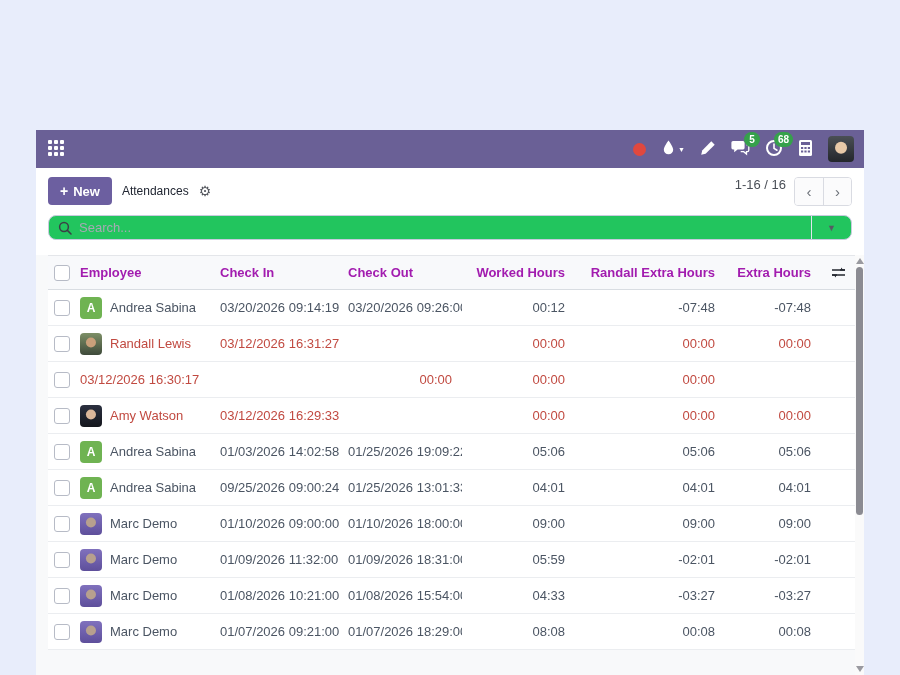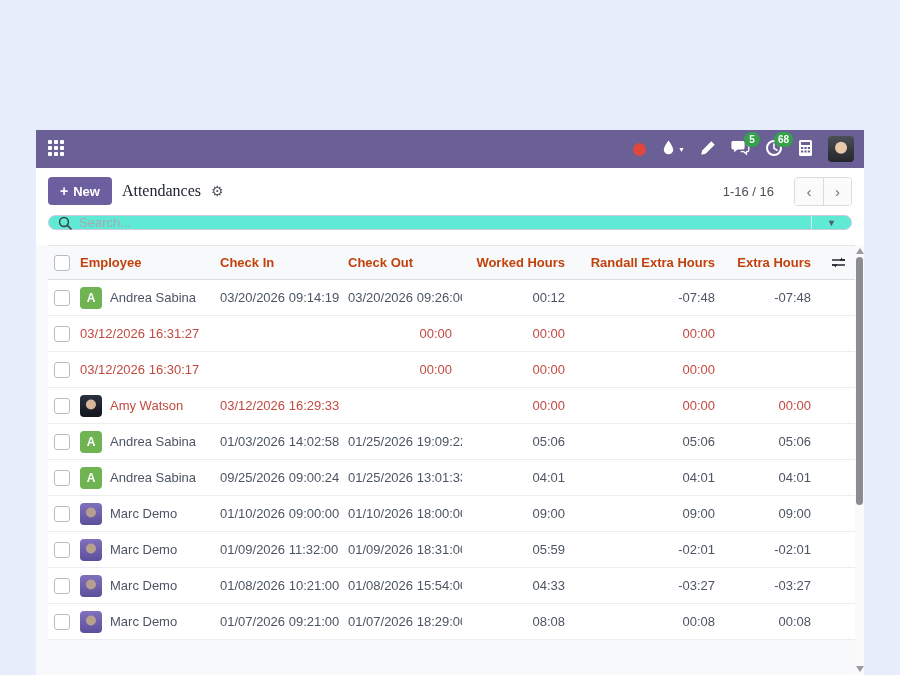--- a/index.html
+++ b/index.html
@@ -27,50 +27,50 @@
   .face { position:absolute; left:50%; top:38%; width:46%; height:46%;
           transform:translate(-50%,-35%); border-radius:50%; }
 
   
   .controlbar { height:46px; display:flex; align-items:center; padding:0 12px; gap:10px;
                 background:#fff; flex:0 0 auto; }
   .btn-new { background:#6c5fa0; color:#fff; border:none; border-radius:4px; height:28px;
              padding:0 12px; font-size:13px; font-weight:bold; display:flex;
              align-items:center; gap:5px; cursor:pointer; }
   .btn-new .plus { font-size:14px; font-weight:bold; line-height:1; }
-  .title { font-size:16px; color:#212632; font-weight:normal;font-family:Liberation Serif, serif; }
+  .title { font-size:12px; color:#212632; font-weight:normal; }
   .gear { color:#55585f; font-size:14px; cursor:pointer; line-height:1; }
-  .pager { margin-left:auto; display:flex; align-items:center; gap:20px; }
+  .pager { margin-left:auto; display:flex; align-items:flex-start; gap:8px; }
   .pager-range { font-size:13px; color:#4a4f57; }
   .pager-btns { display:flex; border:1px solid #d9dbe2; border-radius:4px; overflow:hidden; }
   .pager-btn { width:28px; height:27px; background:#fbfbfc; border:none; cursor:pointer;
                color:#6b7078; font-size:15px; display:flex; align-items:center;
                justify-content:center; }
   .pager-btn + .pager-btn { border-left:1px solid #d9dbe2; }
 
   
   .searchrow { padding:1px 12px 15px; background:#fff; flex:0 0 auto; }
-  .searchbox { display:flex; align-items:center; height:15px; border:1px solid #c8cbde;
-               border-radius:8px; background:#5eead4; }
+  .searchbox { display:flex; align-items:center; height:25px; border:1px solid #c8cbde;
+               border-radius:8px; background:#22c55e; }
   .searchbox svg { margin:0 7px 0 9px; flex:0 0 auto; }
   .searchbox input { flex:1; border:none; outline:none; font-size:13px; color:#333;
                      font-family:"Liberation Sans",sans-serif; background:transparent; }
   .searchbox input::placeholder { color:#a6aab4; }
   .search-caret { width:40px; align-self:stretch; border:none; background:none;
                   border-left:1px solid #e2e4ee; color:#555a63; font-size:9px;
                   cursor:pointer; }
 
   
   .tablewrap { flex:1; position:relative; padding-left:12px; background:#f8f9fa; overflow:hidden; }
   .table { margin-right:9px; background:#fff; font-size:13px; color:#4b5563; }
   .thead-row, .tr { display:grid;
     grid-template-columns:28px 140px 128px 118px 1fr 150px 96px 34px;
     align-items:center; }
   .thead-row { height:35px; background:#f8f9fb; border-top:1px solid #e4e6ea;
-               border-bottom:1px solid #d9dde2; font-weight:bold; color:#c2410c;
+               border-bottom:1px solid #d9dde2; font-weight:bold; color:#a21caf;
                font-size:13px; }
   .tr { height:36px; border-bottom:1px solid #ebedf0; background:#fff; cursor:pointer; }
   .td, .th { padding:0 4px; white-space:nowrap; overflow:hidden; }
   .num { text-align:right; padding-right:10px; }
   .col-check { display:flex; justify-content:center; }
   .checkbox { width:16px; height:16px; border:1px solid #b7bbc6; border-radius:3px;
               background:#fff; cursor:pointer; }
   .col-emp { display:flex; align-items:center; gap:8px; }
   .avatar { width:22px; height:22px; border-radius:4px; color:#fff; font-size:12px;
             font-weight:bold; display:flex; align-items:center; justify-content:center;
@@ -224,20 +224,26 @@
               <div class="td">03/20/2026 09:26:00</div>
               <div class="td num">00:12</div>
               <div class="td num">-07:48</div>
               <div class="td num">-07:48</div>
               <div class="td"></div>
             </div>
             <div class="tr danger">
               <div class="td col-check">
                 <div class="checkbox"></div>
               </div>
+              <div class="td col-emp">
+                <div class="avatar" style="background: linear-gradient(rgb(125, 143, 102), rgb(62, 74, 58));">
+                  <div class="face" style="background: rgb(201, 160, 122);"></div>
+                </div>
+                <div class="emp-name">Randall Lewis</div>
+              </div>
               <div class="td">03/12/2026 16:31:27</div>
               <div class="td"></div>
               <div class="td num">00:00</div>
               <div class="td num">00:00</div>
               <div class="td num">00:00</div>
               <div class="td"></div>
             </div>
             <div class="tr danger">
               <div class="td col-check">
                 <div class="checkbox"></div>

